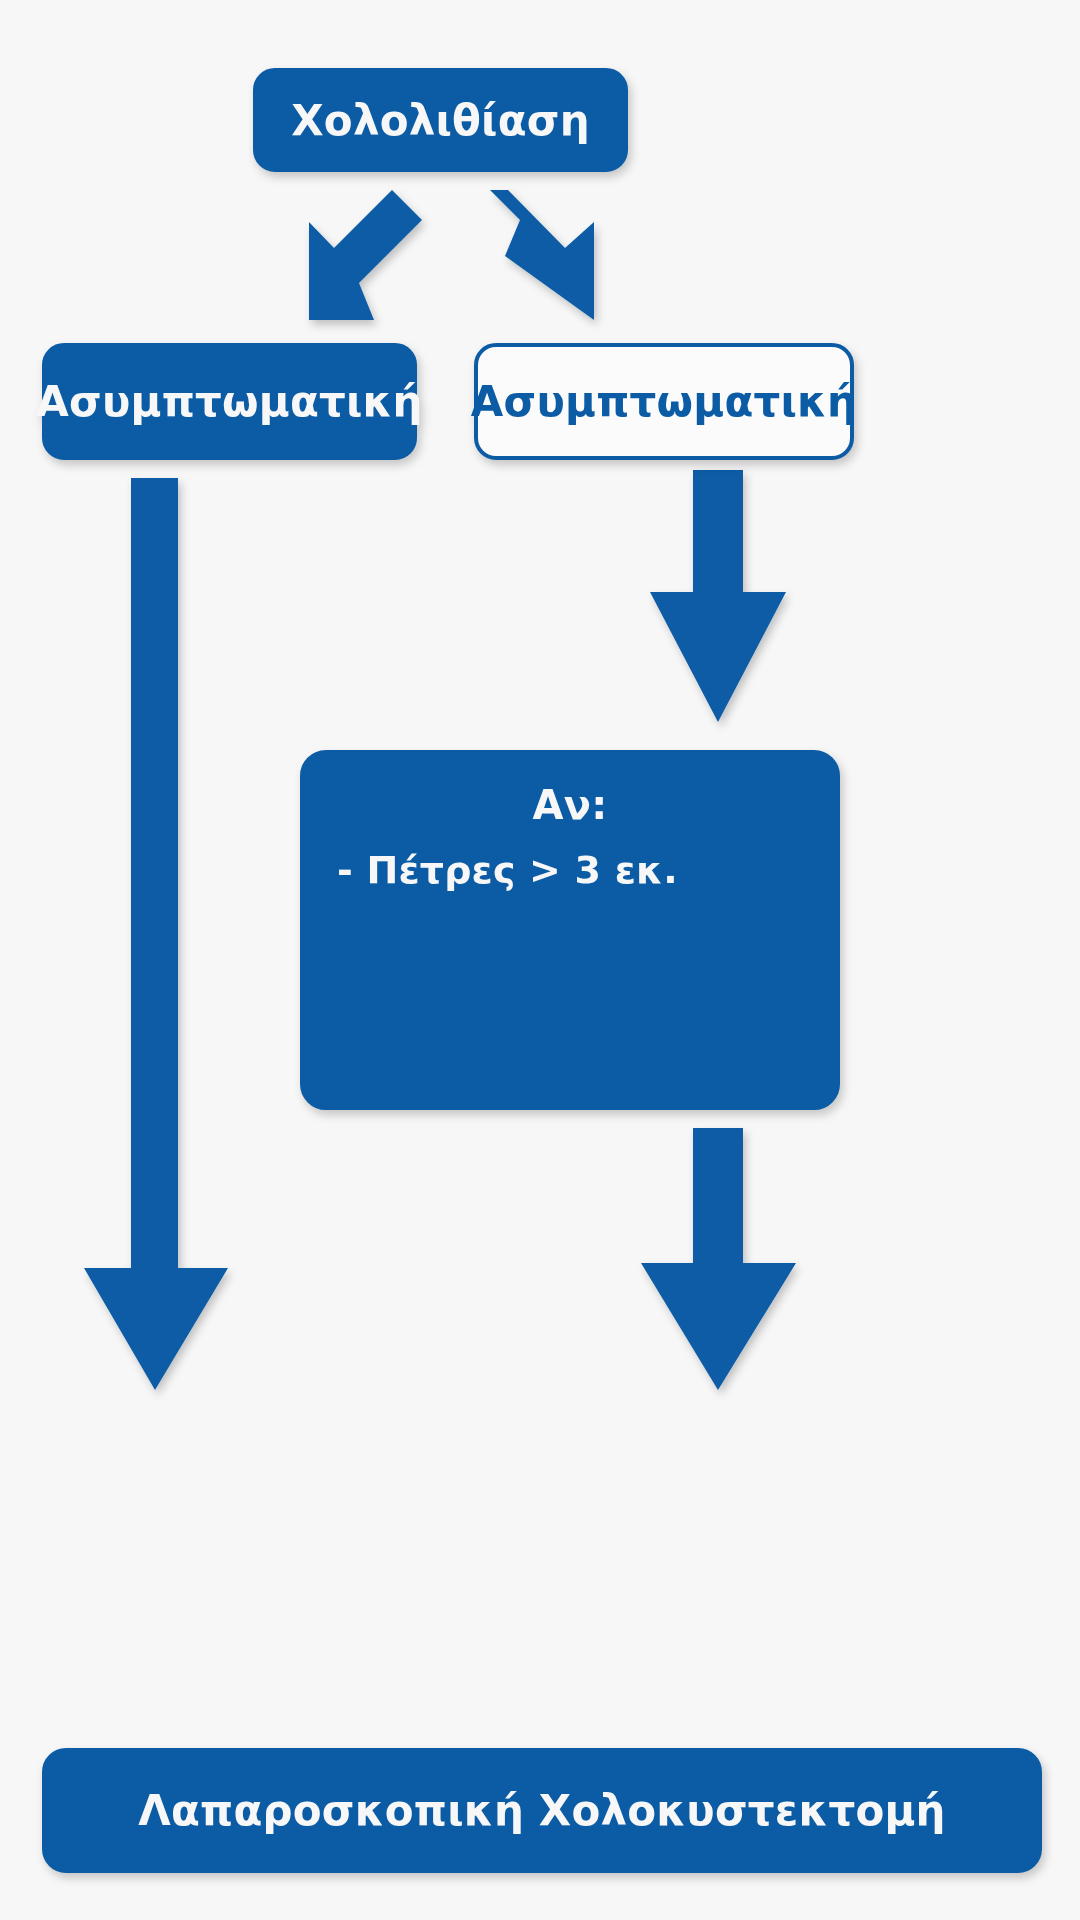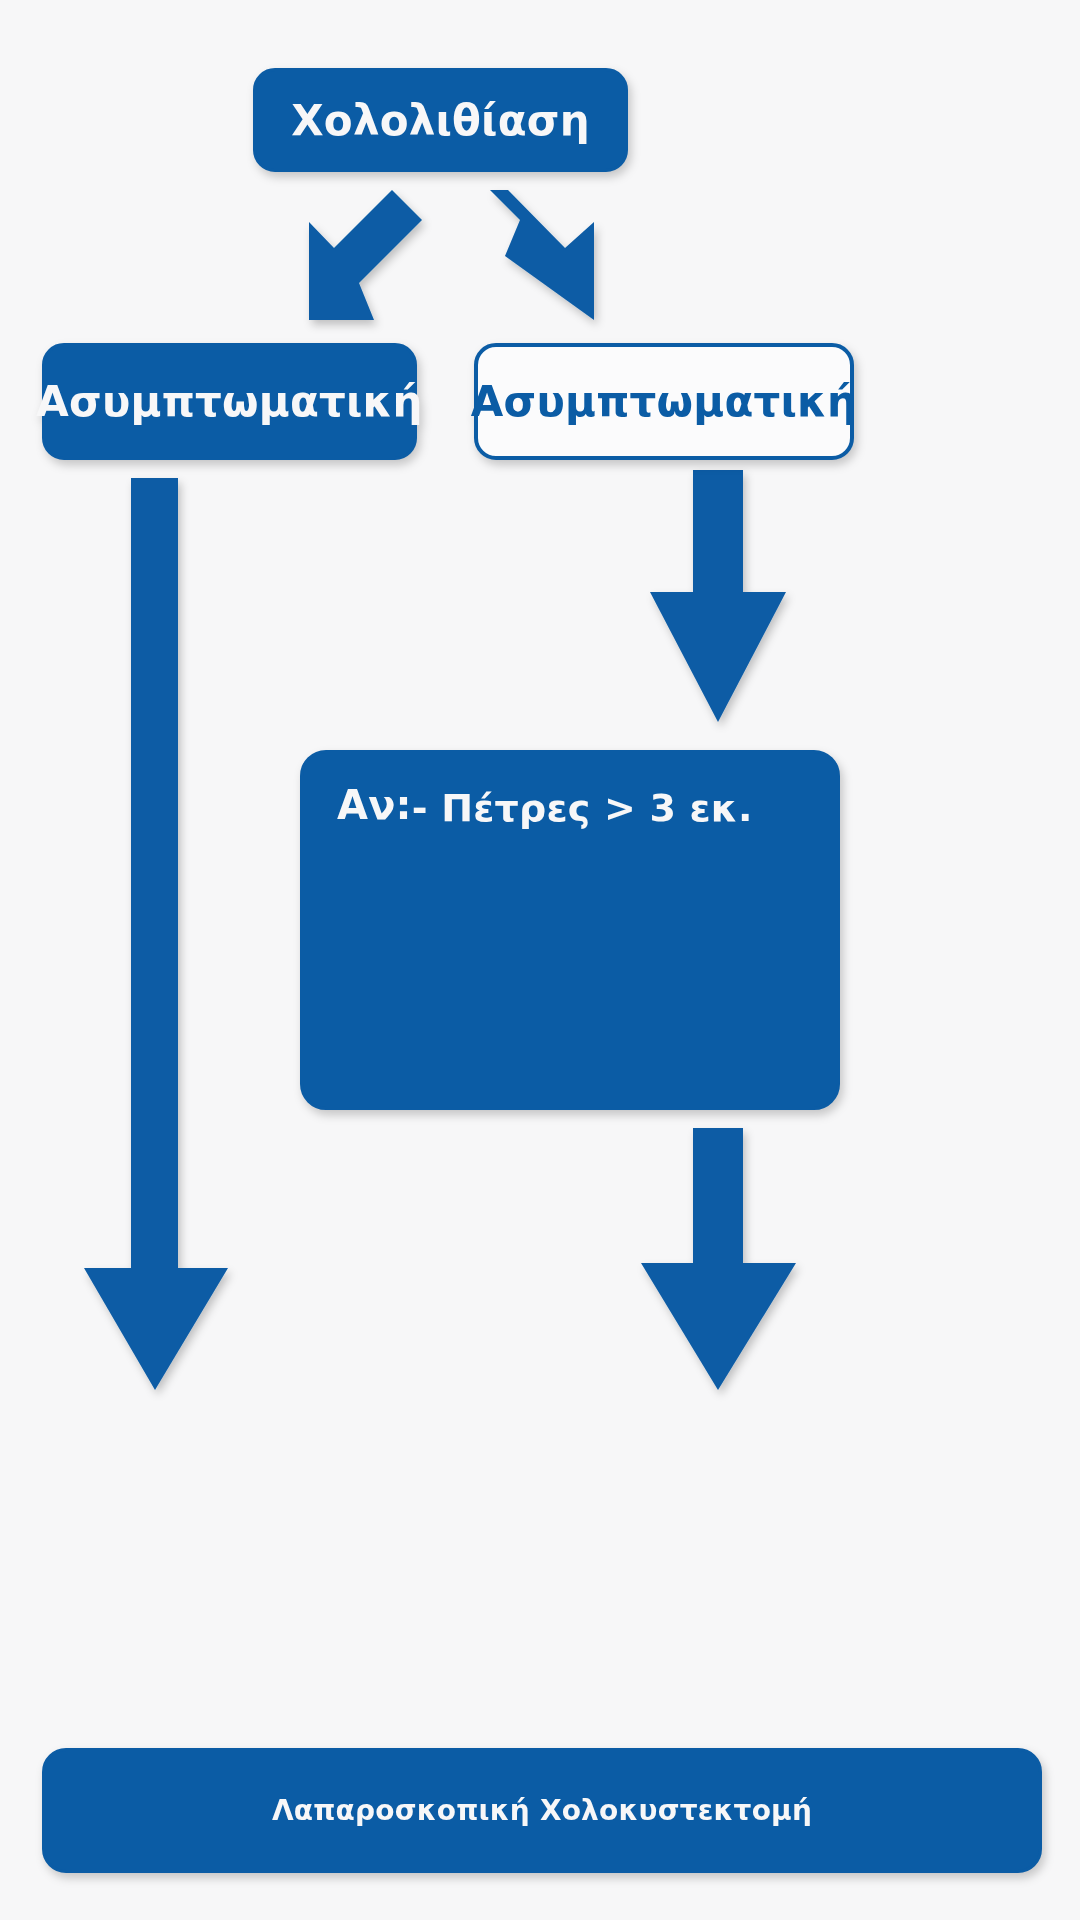--- a/index.html
+++ b/index.html
@@ -52,42 +52,42 @@
     font-size: 42px;
   }
   #node-asymptomatic {
     left: 460px; top: 343px; width: 380px; height: 117px;
     font-size: 42px;
     margin-left: 14px;
   }
   #node-criteria {
     left: 300px; top: 750px; width: 540px; height: 360px;
     border-radius: 26px;
-    flex-direction: row;
+    flex-direction: column;
     align-items: stretch;
     justify-content: flex-start;
     padding: 28px 34px 24px 34px;
   }
   #node-criteria .crit-title {
     text-align: center;
     font-size: 40px;
     font-weight: bold;
     line-height: 1.2;
     margin-bottom: 14px;
   }
   #node-criteria .crit-item {
     text-align: left;
     font-size: 38px;
     font-weight: bold;
     line-height: 1.45;
     white-space: nowrap;
   }
   #node-bottom {
     left: 42px; top: 1748px; width: 1000px; height: 125px;
-    font-size: 28px;
+    font-size: 42px;
     border-radius: 24px;
     text-align: right;
   }
 
   
   #arrow-layer {
     position: absolute;
     left: 0; top: 0;
     width: 1080px; height: 1920px;
     pointer-events: none;

